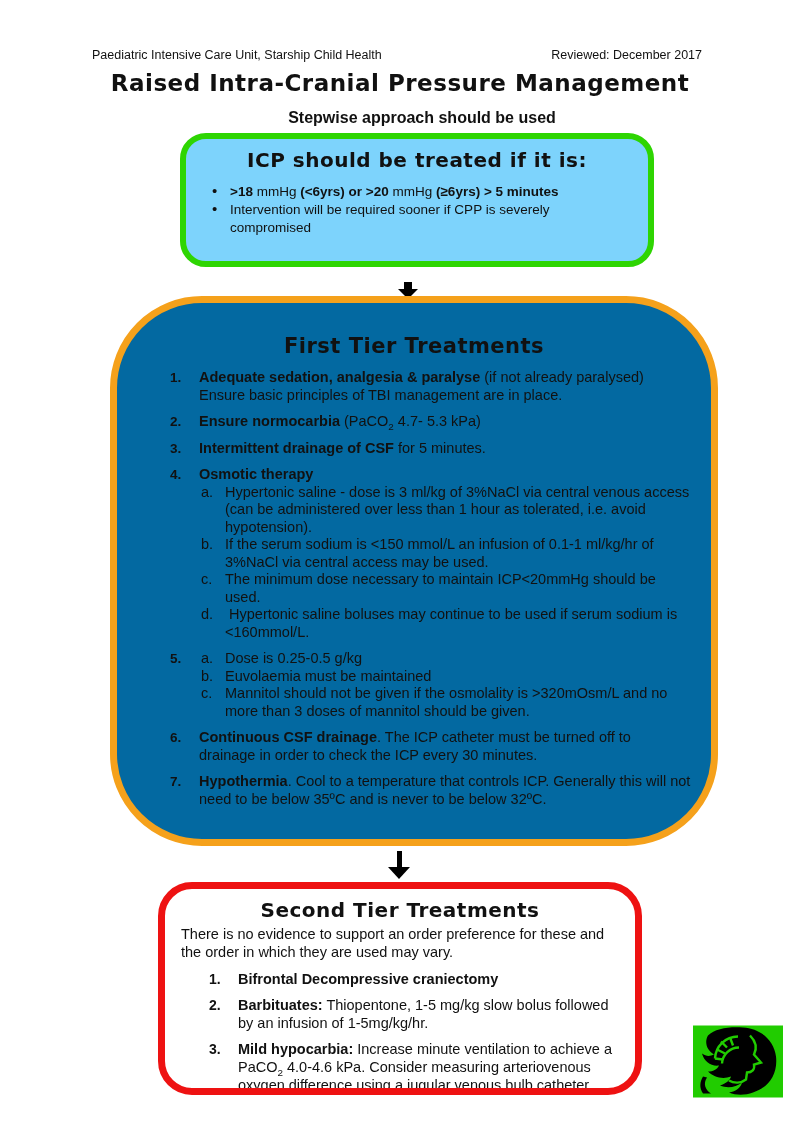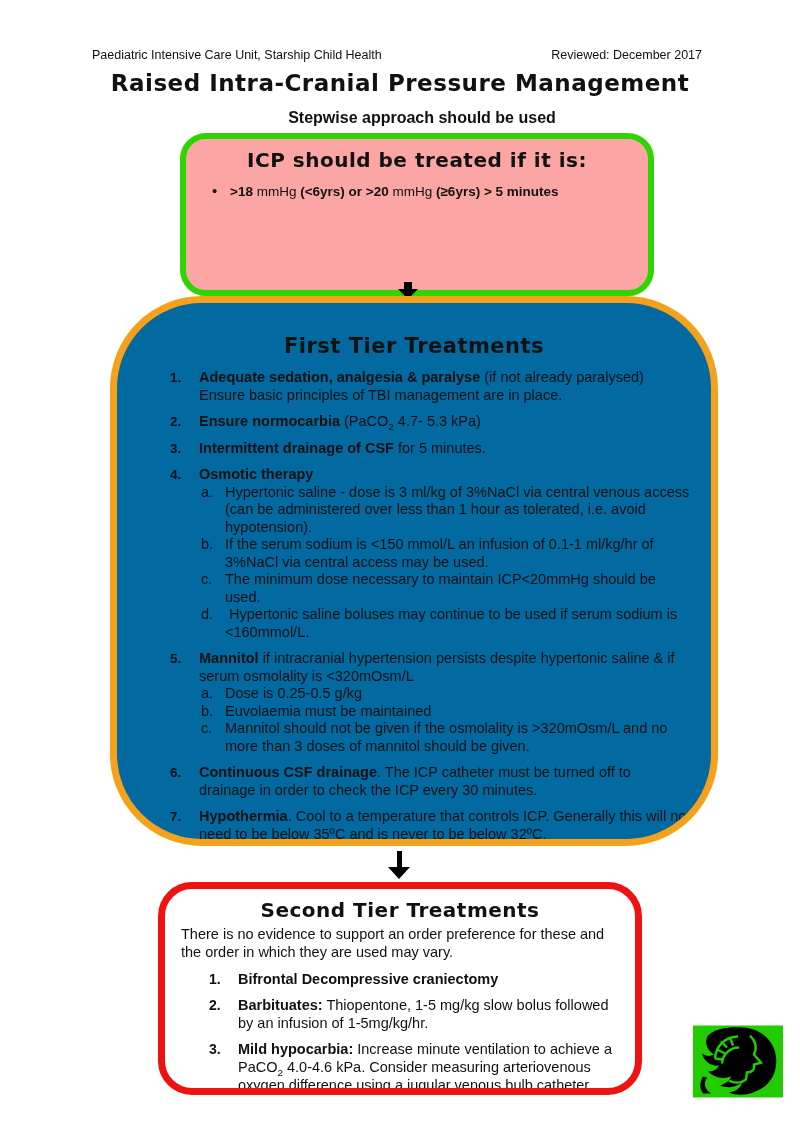--- a/index.html
+++ b/index.html
@@ -23,22 +23,22 @@
     position:absolute;left:0;right:0;top:70px;text-align:center;
     font-size:23px;letter-spacing:0.5px;
   }
   .doc-subtitle{
     position:absolute;left:0;right:0;top:109px;text-align:center;
     font-size:16px;font-weight:bold;margin-left:44px;
   }
 
   
   .icp-box{
-    position:absolute;left:180px;top:133px;width:474px;height:163px;
-    border:6px solid var(--green);border-radius:26px;background:#fca5a5;
+    position:absolute;left:180px;top:133px;width:474px;height:134px;
+    border:6px solid var(--green);border-radius:26px;background:#7dd3fc;
   }
   .icp-title{text-align:center;margin-top:9px;font-size:20px;letter-spacing:0.5px;}
   .icp-bullets{margin:11px 14px 0 22px;padding:0;list-style:none;font-size:13.5px;line-height:18px;}
   .icp-bullets li{position:relative;padding-left:22px;}
   .icp-bullets li::before{content:"\2022";position:absolute;left:4px;top:-1px;font-size:15px;}
   .icp-goal{margin-top:15px;text-align:center;font-size:14px;padding-right:40px;}
 
   
   .arrow{position:absolute;display:flex;flex-direction:column;align-items:center;}
   .arrow-1{left:398px;top:282px;width:20px;}
@@ -86,20 +86,21 @@
 <div class="hdr hdr-left">Paediatric Intensive Care Unit, Starship Child Health</div>
 <div class="hdr hdr-right">Reviewed: December 2017</div>
 
 <div class="doc-title comic">Raised Intra-Cranial Pressure Management</div>
 <div class="doc-subtitle">Stepwise approach should be used</div>
 
 <div class="icp-box">
   <div class="icp-title comic">ICP should be treated if it is:</div>
   <ul class="icp-bullets">
     <li><span class="b">&gt;18</span><span> mmHg </span><span class="b">(&lt;6yrs) or &gt;20</span><span> mmHg </span><span class="b">(≥6yrs) &gt; 5 minutes</span></li>
+    <li><span>Intervention will be required sooner if CPP is severely compromised</span></li>
   </ul>
 </div>
 
 <div class="arrow arrow-1">
   <div class="shaft"></div>
   <div class="head"></div>
 </div>
 
 <div class="first-box">
   <div class="first-title comic">First Tier Treatments</div>
@@ -139,21 +140,20 @@
         <span class="sub-item">
           <span class="letter">d.</span>
           <span class="body"><span>&nbsp;Hypertonic saline boluses may continue to be used if serum sodium is &lt;160mmol/L.</span></span>
         </span>
       </span>
     </div>
 
     <div class="tier-item">
       <span class="num">5.</span>
       <span class="body">
-        <span><span class="b">Mannitol</span><span> if intracranial hypertension persists despite hypertonic saline &amp; if serum osmolality is &lt;320mOsm/L</span></span>
         <span class="sub-item">
           <span class="letter">a.</span>
           <span class="body"><span>Dose is 0.25-0.5 g/kg</span></span>
         </span>
         <span class="sub-item">
           <span class="letter">b.</span>
           <span class="body"><span>Euvolaemia must be maintained</span></span>
         </span>
         <span class="sub-item">
           <span class="letter">c.</span>

